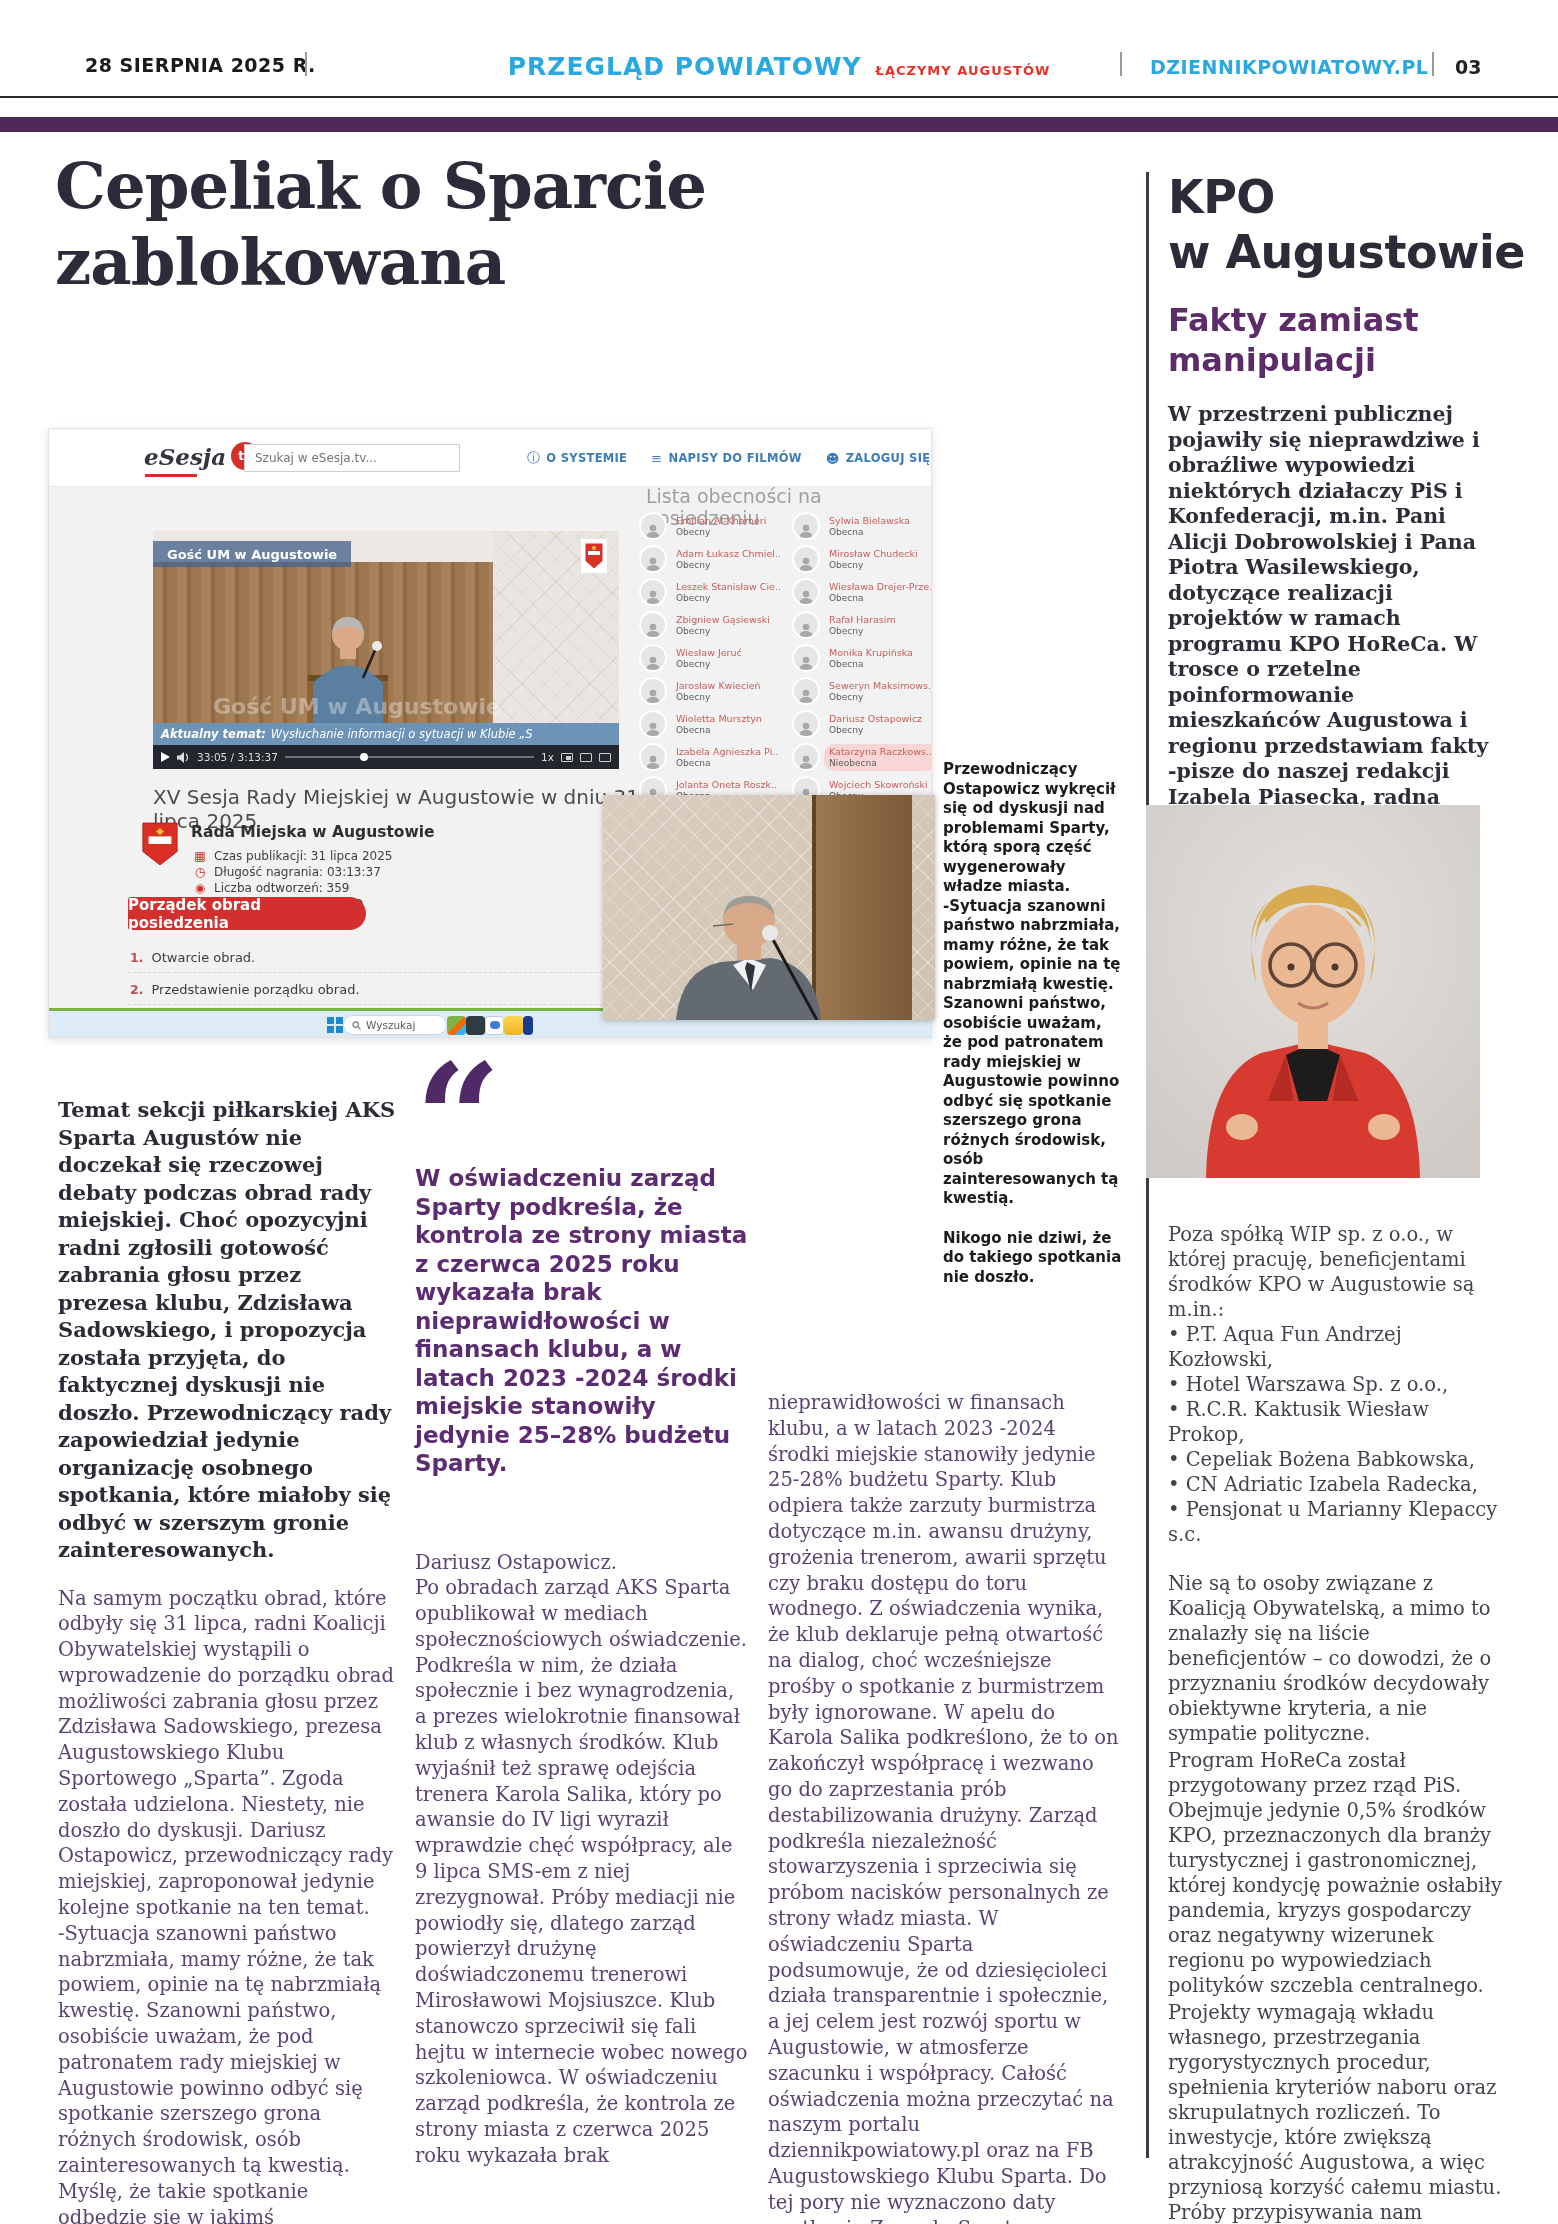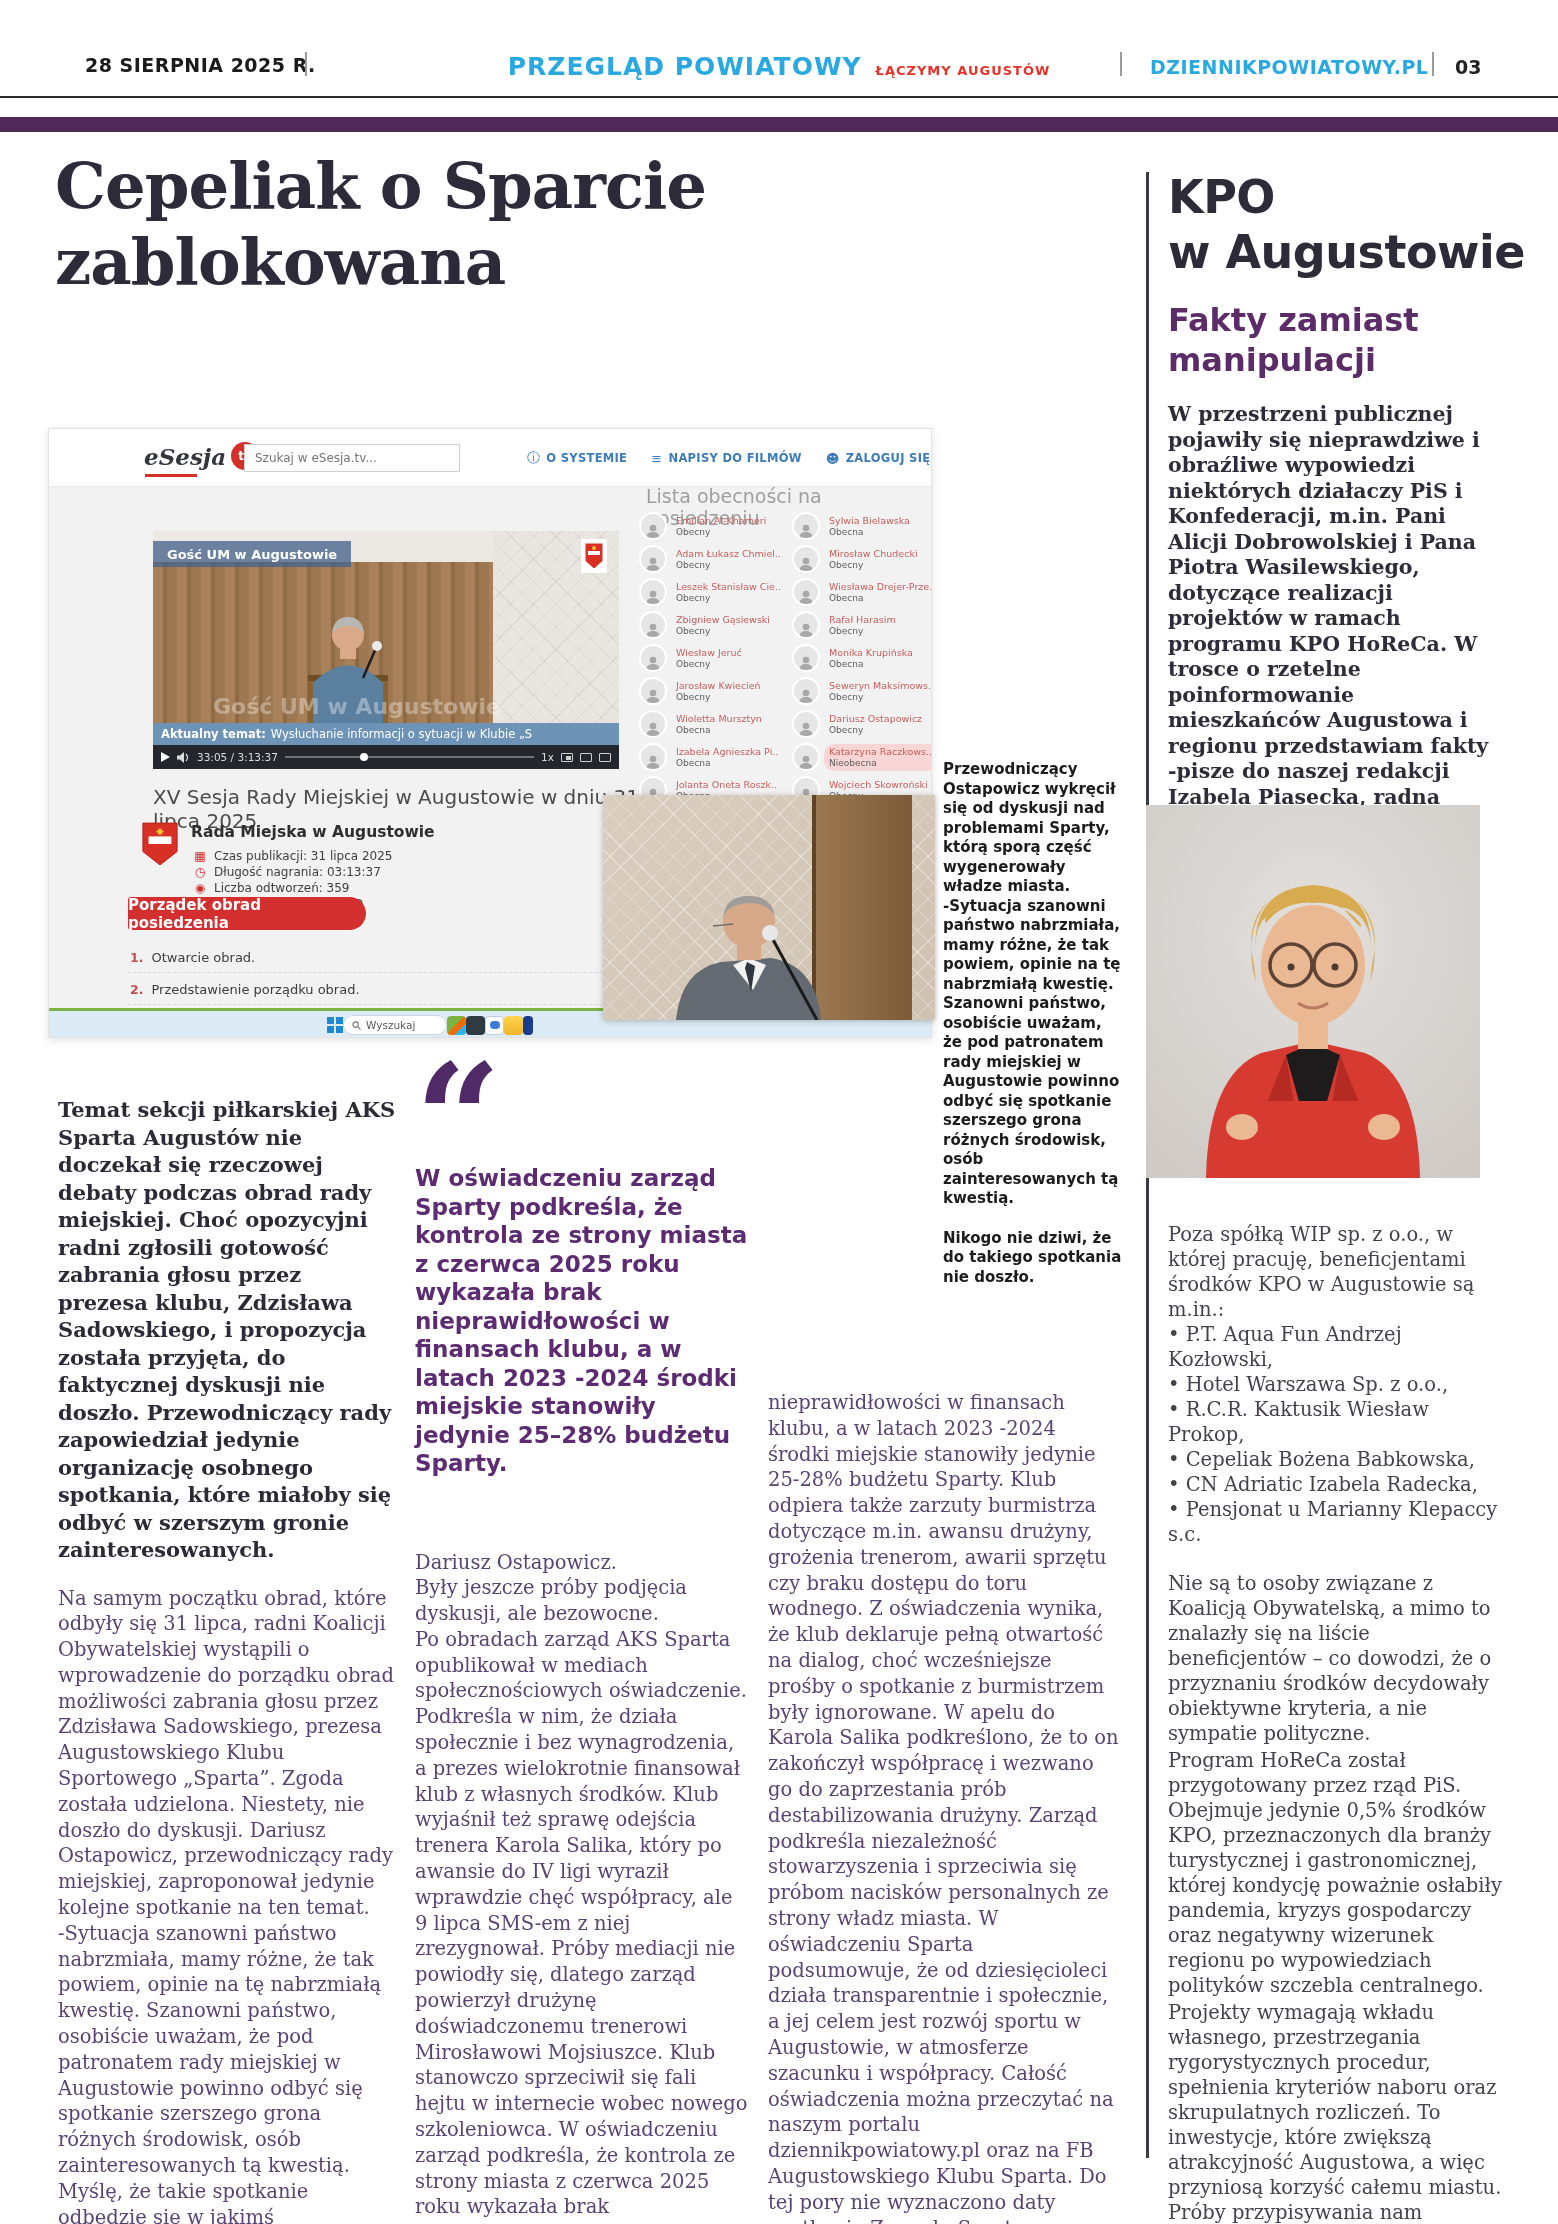--- a/index.html
+++ b/index.html
@@ -52,21 +52,21 @@
     background:
       repeating-linear-gradient(45deg, rgba(120,110,100,.12) 0 1px, rgba(0,0,0,0) 1px 16px),
       repeating-linear-gradient(-45deg, rgba(120,110,100,.12) 0 1px, rgba(0,0,0,0) 1px 16px),
       #e9e6e1; }
   .v-title { position:absolute; left:0; top:10px; height:26px; padding:0 14px; background:rgba(70,100,140,.78);
     color:#fff; font-size:13px; font-weight:bold; display:flex; align-items:center; }
   .v-crest { position:absolute; right:12px; top:8px; width:26px; height:34px; background:#fff; padding:2px;
     display:flex; align-items:center; justify-content:center; }
   .v-ghost { position:absolute; left:60px; bottom:4px; font-size:22px; font-weight:bold; color:rgba(255,255,255,.35); white-space:nowrap; }
   .v-topic { position:absolute; left:0; right:0; top:192px; height:22px; background:#6d93b7; color:#fff;
-    font-size:11.5px; display:flex; align-items:center; padding:0 8px; white-space:nowrap; overflow:hidden; }
+    font-size:11.5px; display:flex; align-items:center; padding:0 8px; white-space:nowrap; overflow:hidden;font-style:italic; }
   .v-topic b { margin-right:5px; }
   .v-ctrl { position:absolute; left:0; right:0; top:214px; height:24px; background:#23272d; display:flex;
     align-items:center; gap:7px; padding:1px 8px; color:#ddd; font-size:10.5px; }
   .play-tri { width:0; height:0; border-left:9px solid #fff; border-top:5.5px solid rgba(0,0,0,0); border-bottom:5.5px solid rgba(0,0,0,0); }
   .v-line { flex:1; height:2px; background:rgba(255,255,255,.35); position:relative; }
   .v-dot { position:absolute; left:30%; top:-3px; width:8px; height:8px; border-radius:50%; background:#fff; }
   .v-mini { width:12px; height:9px; border:1.5px solid #cfcfcf; border-radius:1px; }
   .v-mini.pip::after { content:""; display:block; width:5px; height:4px; background:#cfcfcf; margin:2px 0 0 4px; }
 
   
@@ -578,21 +578,20 @@
       <p>Na samym początku obrad, które odbyły się 31 lipca, radni Koalicji Obywatelskiej wystąpili o wprowadzenie do porządku obrad możliwości zabrania głosu przez Zdzisława Sadowskiego, prezesa Augustowskiego Klubu Sportowego „Sparta”. Zgoda została udzielona. Niestety, nie doszło do dyskusji. Dariusz Ostapowicz, przewodniczący rady miejskiej, zaproponował jedynie kolejne spotkanie na ten temat.</p>
       <p>-Sytuacja szanowni państwo nabrzmiała, mamy różne, że tak powiem, opinie na tę nabrzmiałą kwestię. Szanowni państwo, osobiście uważam, że pod patronatem rady miejskiej w Augustowie powinno odbyć się spotkanie szerszego grona różnych środowisk, osób zainteresowanych tą kwestią. Myślę, że takie spotkanie odbędzie się w jakimś nieodległym czasie na terenie urzędu miejskiego. Rozumiem, że pan Sadowski, urzędnicy i zapewne wiele innych osób, działacze, kibice, rodzice, radni są zainteresowani tym tematem. Wtedy będziemy rozmawiać, dyskutować merytorycznie i skupimy się tylko i wyłącznie nad sprawą klubu Sparta -powiedział</p>
     </div>
   </div>
 
   <div class="abs col2">
     <div class="qmark">“</div>
     <div class="pullquote">W oświadczeniu zarząd Sparty podkreśla, że kontrola ze strony miasta z czerwca 2025 roku wykazała brak nieprawidłowości w finansach klubu, a w latach 2023 -2024 środki miejskie stanowiły jedynie 25–28% budżetu Sparty.</div>
     <div class="bodytxt col2-body">
       <p>Dariusz Ostapowicz.</p>
-      <p>Były jeszcze próby podjęcia dyskusji, ale bezowocne.</p>
       <p>Po obradach zarząd AKS Sparta opublikował w mediach społecznościowych oświadczenie. Podkreśla w nim, że działa społecznie i bez wynagrodzenia, a prezes wielokrotnie finansował klub z własnych środków. Klub wyjaśnił też sprawę odejścia trenera Karola Salika, który po awansie do IV ligi wyraził wprawdzie chęć współpracy, ale 9 lipca SMS-em z niej zrezygnował. Próby mediacji nie powiodły się, dlatego zarząd powierzył drużynę doświadczonemu trenerowi Mirosławowi Mojsiuszce. Klub stanowczo sprzeciwił się fali hejtu w internecie wobec nowego szkoleniowca. W oświadczeniu zarząd podkreśla, że kontrola ze strony miasta z czerwca 2025 roku wykazała brak</p>
     </div>
   </div>
 
   <div class="abs col3">
     <div class="bodytxt">
       <p>nieprawidłowości w finansach klubu, a w latach 2023 -2024 środki miejskie stanowiły jedynie 25-28% budżetu Sparty. Klub odpiera także zarzuty burmistrza dotyczące m.in. awansu drużyny, grożenia trenerom, awarii sprzętu czy braku dostępu do toru wodnego. Z oświadczenia wynika, że klub deklaruje pełną otwartość na dialog, choć wcześniejsze prośby o spotkanie z burmistrzem były ignorowane. W apelu do Karola Salika podkreślono, że to on zakończył współpracę i wezwano go do zaprzestania prób destabilizowania drużyny. Zarząd podkreśla niezależność stowarzyszenia i sprzeciwia się próbom nacisków personalnych ze strony władz miasta. W oświadczeniu Sparta podsumowuje, że od dziesięcioleci działa transparentnie i społecznie, a jej celem jest rozwój sportu w Augustowie, w atmosferze szacunku i współpracy. Całość oświadczenia można przeczytać na naszym portalu dziennikpowiatowy.pl oraz na FB Augustowskiego Klubu Sparta. Do tej pory nie wyznaczono daty spotkania Zarządu Sparty z radnymi i przedstawicielami władz miejskich.</p>
     </div>
 
   </div>

